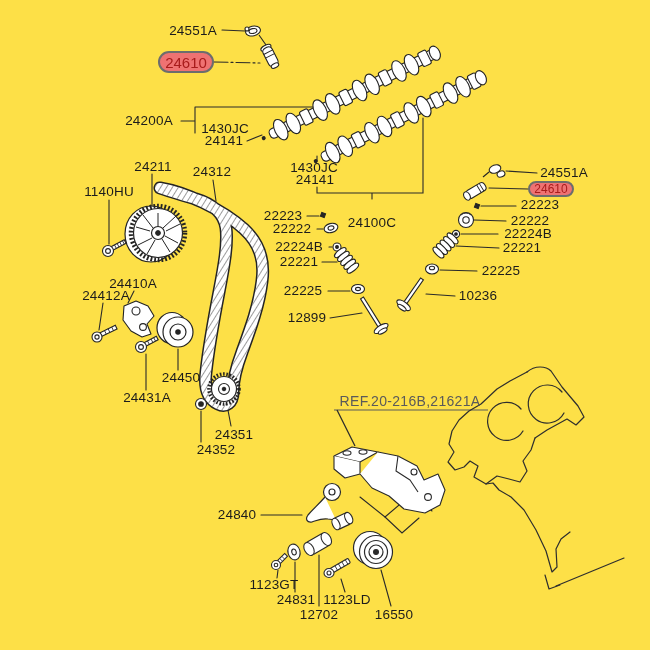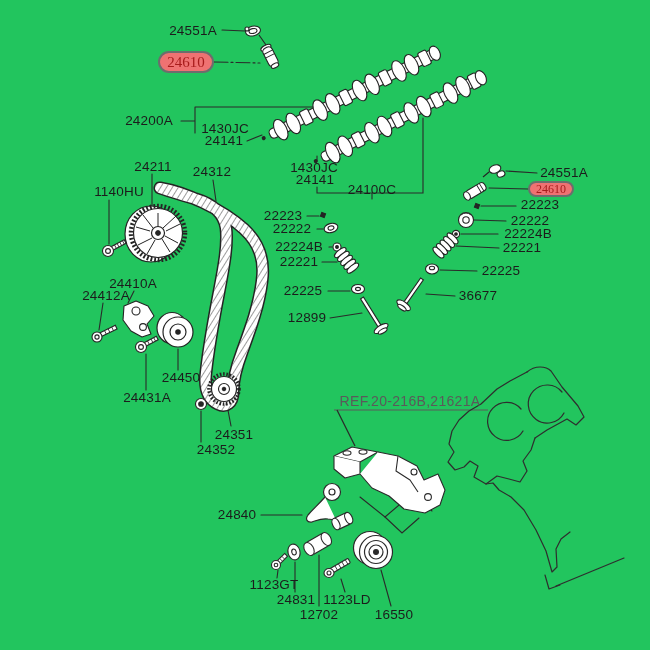--- a/index.html
+++ b/index.html
@@ -1,23 +1,23 @@
 <!DOCTYPE html>
 <html><head>
 <meta charset="utf-8">
 <style>
   html,body{margin:0;padding:0;background:#ffffff;}
-  #stage{position:relative;width:650px;height:650px;background:#22c55e;overflow:hidden;
+  #stage{position:relative;width:650px;height:650px;background:#fde047;overflow:hidden;
          font-family:"Liberation Sans",sans-serif;}
   #stage svg{position:absolute;left:0;top:0;}
   .lbl{position:absolute;transform:translate(-50%,-50%);font-size:13.5px;line-height:1;
        color:#1c1c1c;letter-spacing:.2px;white-space:nowrap;}
   .lbl.ref{color:#5a5a5a;font-size:14px;letter-spacing:.3px;}
   .pill{position:absolute;transform:translate(-50%,-50%);display:flex;align-items:center;
-        justify-content:center;border-radius:12px;font-family:Liberation Serif, serif;
+        justify-content:center;border-radius:12px;font-family:Liberation Sans, sans-serif;
         box-sizing:border-box;}
   .pill.big{width:56px;height:22px;font-size:15px;}
   .pill.small{width:46px;height:16px;font-size:12px;border-radius:9px;}
 </style>
 </head>
 <body>
 
 <div id="stage">
 
 <svg width="650" height="650" viewBox="0 0 650 650">
@@ -367,38 +367,38 @@
   </g>
 </svg>
 
 <div class="lbl" style="left:193px;top:31px">24551A</div>
 <div class="pill big" style="left: 186px; top: 62px; background: rgb(239, 114, 114); border: 2px solid rgb(109, 109, 109); color: rgb(168, 28, 28);">24610</div>
 <div class="lbl" style="left:149px;top:121px">24200A</div>
 <div class="lbl" style="left:225px;top:129px">1430JC</div>
 <div class="lbl" style="left:224px;top:141px">24141</div>
 <div class="lbl" style="left:314px;top:168px">1430JC</div>
 <div class="lbl" style="left:315px;top:180px">24141</div>
-<div class="lbl" style="left:372px;top:190px">24100C</div>
+<div class="lbl" style="left:372px;top:223px">24100C</div>
 <div class="lbl" style="left:153px;top:167px">24211</div>
 <div class="lbl" style="left:212px;top:172px">24312</div>
-<div class="lbl" style="left:119px;top:192px">1140HU</div>
+<div class="lbl" style="left:109px;top:192px">1140HU</div>
 <div class="lbl" style="left:283px;top:216px">22223</div>
 <div class="lbl" style="left:292px;top:229px">22222</div>
 <div class="lbl" style="left:299px;top:247px">22224B</div>
 <div class="lbl" style="left:299px;top:262px">22221</div>
 <div class="lbl" style="left:303px;top:291px">22225</div>
 <div class="lbl" style="left:307px;top:318px">12899</div>
 <div class="lbl" style="left:564px;top:173px">24551A</div>
 <div class="pill small" style="left: 551px; top: 189px; background: rgb(239, 114, 114); border: 2px solid rgb(109, 109, 109); color: rgb(168, 28, 28);">24610</div>
 <div class="lbl" style="left:540px;top:205px">22223</div>
 <div class="lbl" style="left:530px;top:221px">22222</div>
 <div class="lbl" style="left:528px;top:234px">22224B</div>
 <div class="lbl" style="left:522px;top:248px">22221</div>
 <div class="lbl" style="left:501px;top:271px">22225</div>
-<div class="lbl" style="left:478px;top:296px">36677</div>
+<div class="lbl" style="left:478px;top:296px">10236</div>
 <div class="lbl" style="left:133px;top:284px">24410A</div>
 <div class="lbl" style="left:106px;top:296px">24412A</div>
 <div class="lbl" style="left:181px;top:378px">24450</div>
 <div class="lbl" style="left:147px;top:398px">24431A</div>
 <div class="lbl" style="left:234px;top:435px">24351</div>
 <div class="lbl" style="left:216px;top:450px">24352</div>
 <div class="lbl ref" style="left:410px;top:401px">REF.20-216B,21621A</div>
 <div class="lbl" style="left:237px;top:515px">24840</div>
 <div class="lbl" style="left:274px;top:585px">1123GT</div>
 <div class="lbl" style="left:296px;top:600px">24831</div>

